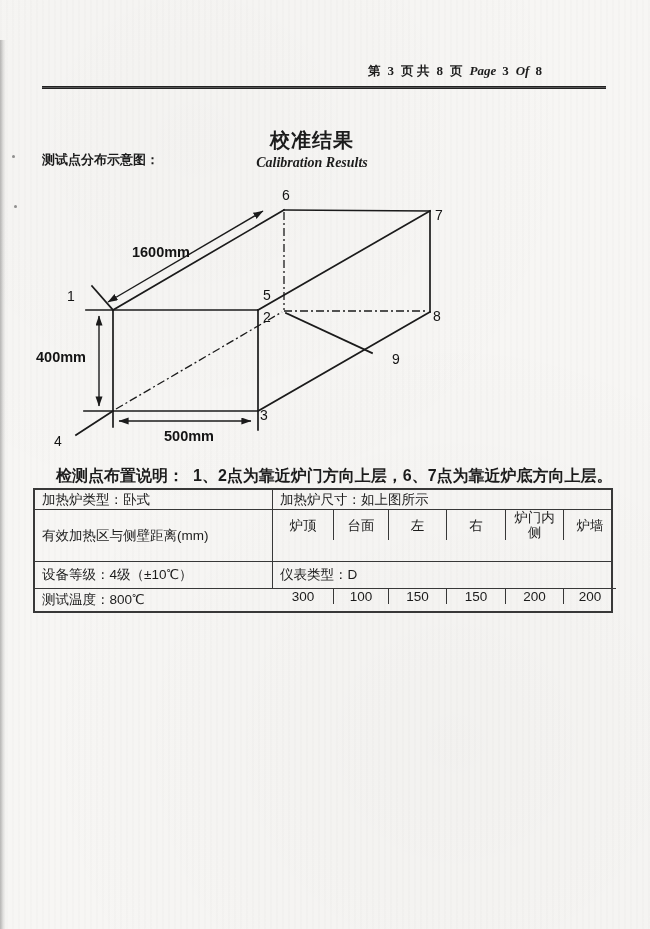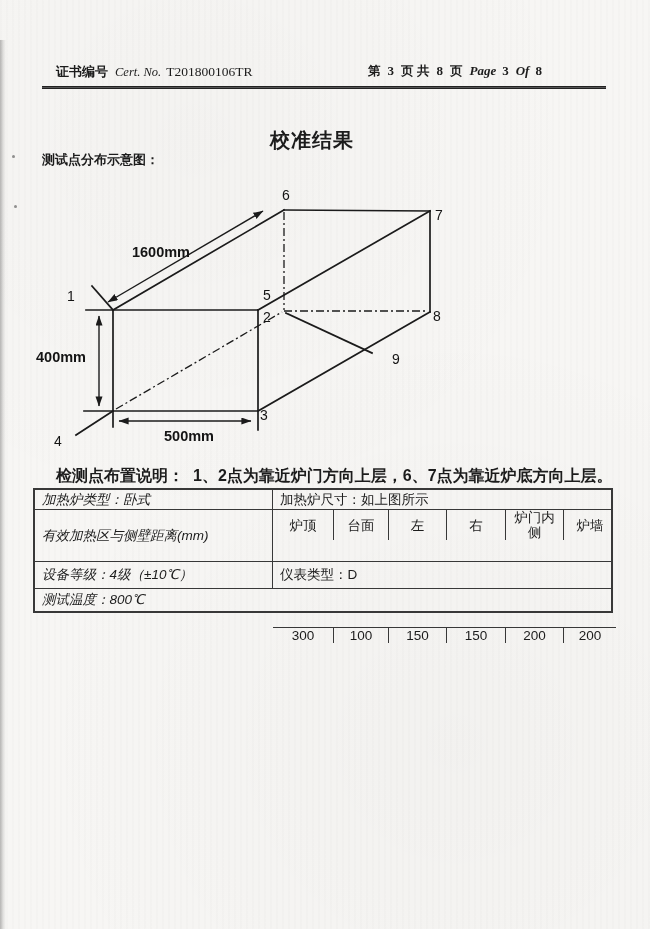--- a/index.html
+++ b/index.html
@@ -50,63 +50,59 @@
   .pt-label{font-size:14px; font-weight:500;}
 
   
   .tbl{position:absolute; left:33px; top:488px; width:580px; border:2px solid #383838;
        box-sizing:border-box; font-size:13.5px; background:rgba(255,255,255,0.0);}
   .tbl *{box-sizing:border-box;}
   .r{display:flex; align-items:stretch;}
   .bt{border-top:1.5px solid #383838;}
   .bl{border-left:1.5px solid #383838;}
   .c{display:flex; align-items:center; padding:0 0 0 7px;}
-  .w-left{width:237px; flex:none;font-style:italic;}
+  .w-left{width:237px; flex:none;}
   .flex1{flex:1;}
   .r1{height:19px;}
   .r23{height:52px;}
-  .right-block{flex:1; display:flex; flex-direction:column;gap:39px;}
+  .right-block{flex:1; display:flex; flex-direction:column;}
   .hdr-row{display:flex; height:33.5px;}
   .val-row{display:flex; height:17px;margin-top:48px;}
   .zc{display:flex; align-items:center; justify-content:center; text-align:center;
       padding:0 5px; line-height:15px;}
   .zc0{width:60px;} .zc1{width:55px;} .zc2{width:58px;} .zc3{width:59px;}
   .zc4{width:58px;} .zc5{width:53px; flex:1;}
   .r4{height:26.5px;justify-content:flex-end;}
   .r5{height:23.5px;}
   .w-mid{width:157px; flex:none;}
 </style>
 </head>
 <body>
 
 <div class="page">
   <div class="scan-edge-left"></div>
   <div class="speck" style="left:12px; top:155px;"></div>
   <div class="speck" style="left:14px; top:205px;"></div>
 
-  <div class="hdr-left">
-    <span class="cjk-b">证书编号</span>
-    <span class="serif-i">Cert. No.</span>
-    <span class="serif-n">T201800106TR</span>
-  </div>
   <div class="hdr-right">
     <span class="pg-cn">第</span>
     <span class="pg-num">3</span>
     <span class="pg-cn">页 共</span>
     <span class="pg-num">8</span>
     <span class="pg-cn">页</span>
     <span class="pg-en">Page</span>
     <span class="pg-num">3</span>
     <span class="pg-en">Of</span>
     <span class="pg-num">8</span>
   </div>
   <div class="rule"></div>
 
   <div class="title-wrap">
     <div class="title-cn">校准结果</div>
+    <div class="title-en">Calibration Results</div>
   </div>
 
   <div class="cap-diagram">测试点分布示意图：</div>
 
   <svg class="diagram-svg" viewBox="30 183 430 282" xmlns="http://www.w3.org/2000/svg">
     <defs>
       <marker id="ah" markerWidth="12" markerHeight="9" refX="9.6" refY="3.5" orient="auto-start-reverse" markerUnits="userSpaceOnUse">
         <path d="M0,0 L10,3.5 L0,7 Z" fill="#1b1b1b"></path>
       </marker>
     </defs>

